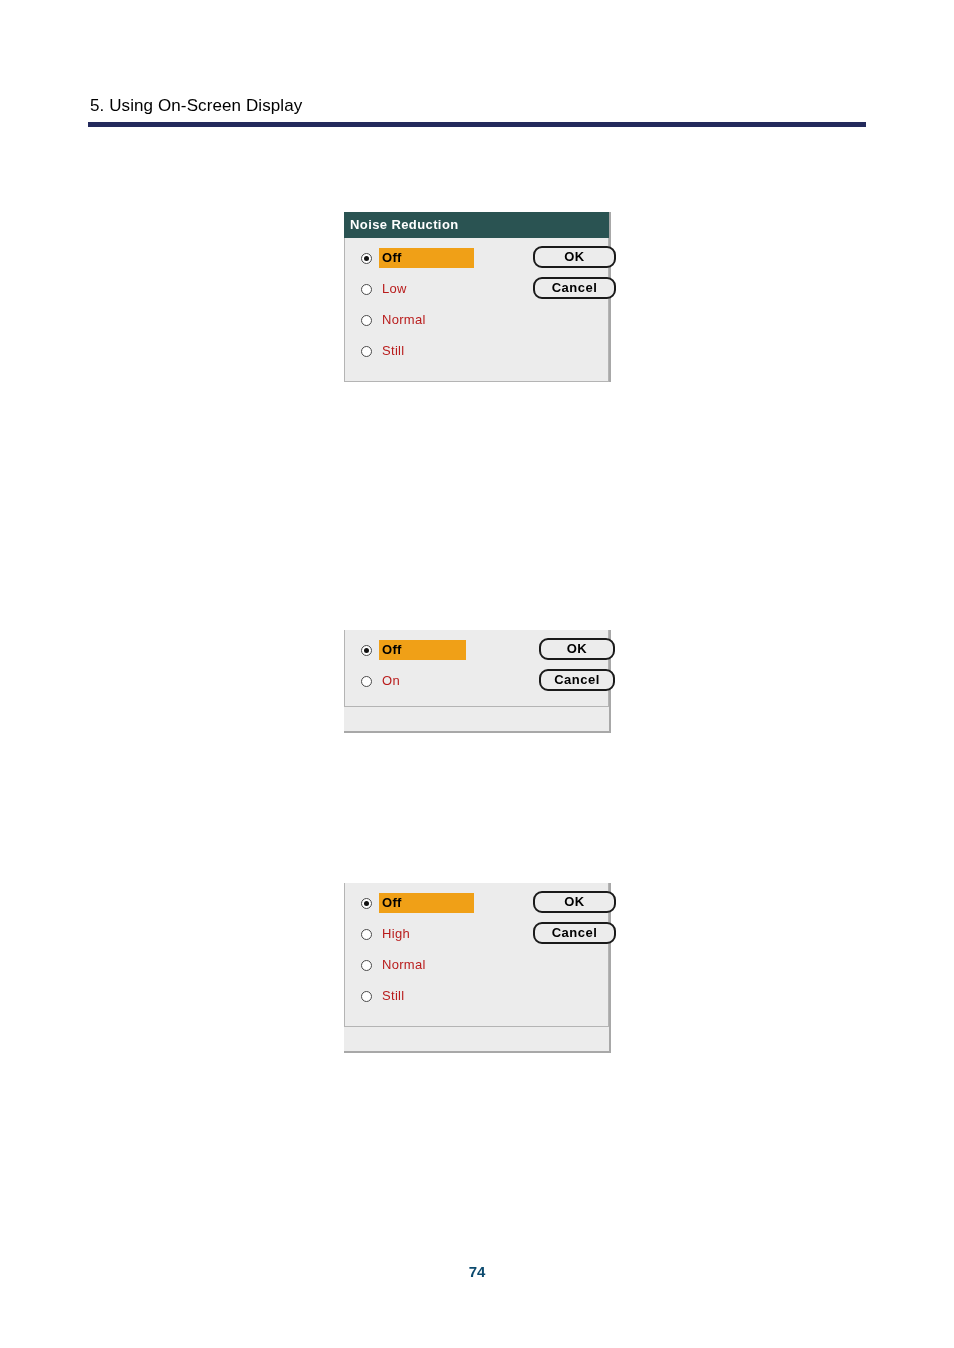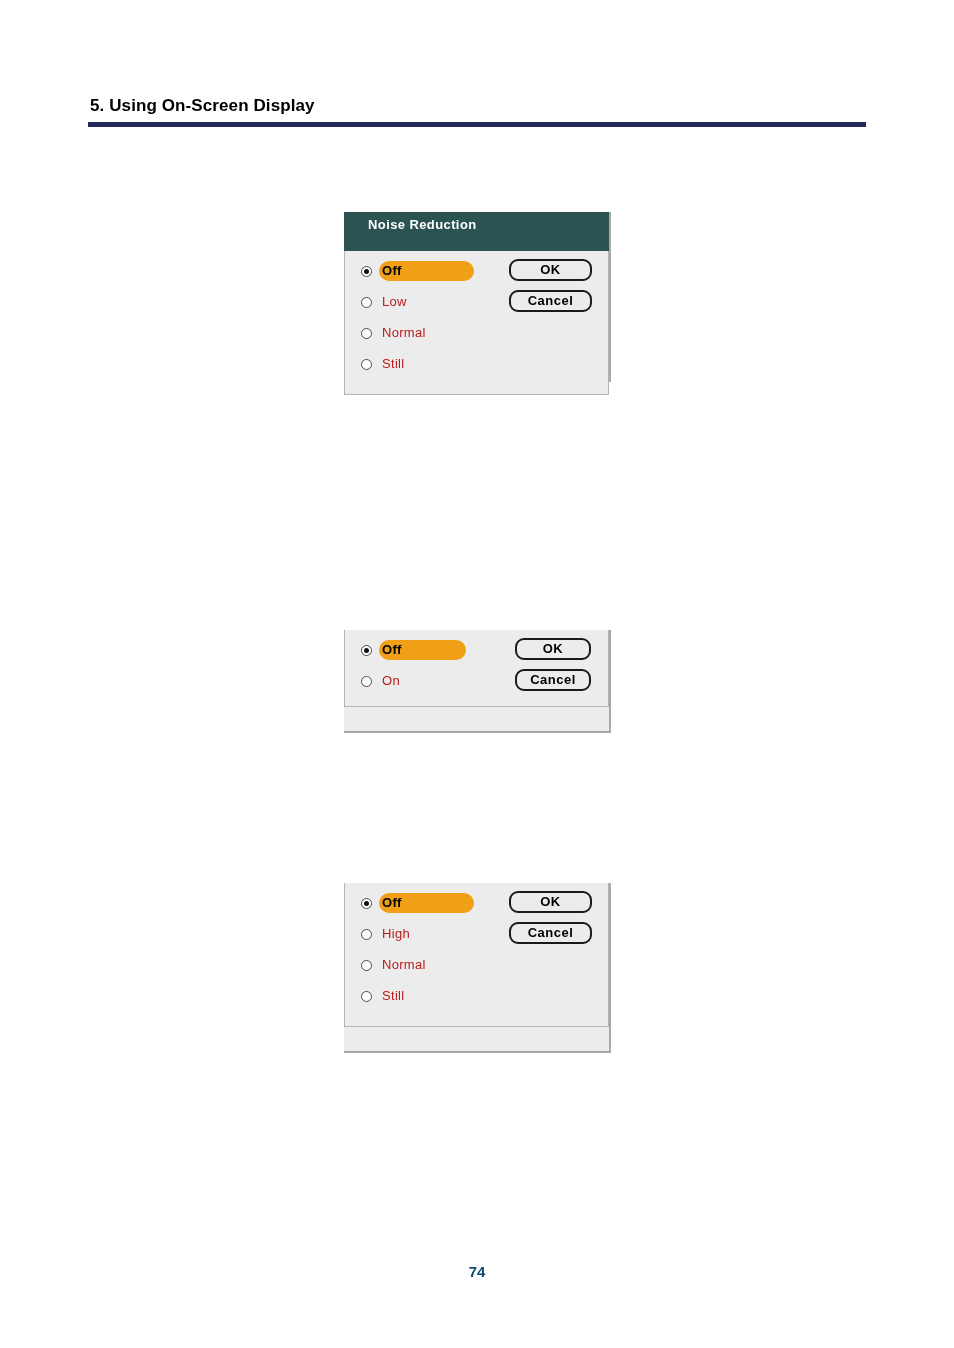--- a/index.html
+++ b/index.html
@@ -17,21 +17,21 @@
 
   
   .page-header {
     position: absolute;
     left: 88px;
     top: 96px;
     width: 778px;
   }
   .page-header-title {
     font-size: 17px;
-    font-weight: bold;
+    font-weight: normal;
     color: #000000;
     letter-spacing: 0.1px;
     line-height: 20px;
     margin: 0 0 6px 2px;
   }
   .page-header-rule {
     height: 5px;
     background: #232a5c;
     width: 778px;
   }
@@ -39,23 +39,23 @@
   
   .osd-dialog {
     position: absolute;
     background: #ececec;
     border-right: 2px solid #a8a8a8;
     border-bottom: 2px solid #a8a8a8;
     box-sizing: border-box;
   }
   .osd-titlebar {
     background: #2a5352;
-    height: 39px;
+    height: 26px;
     line-height: 26px;
-    padding-left: 24px;
+    padding-left: 6px;
     color: #ffffff;
     font-size: 13px;
     font-weight: bold;
     letter-spacing: 0.4px;
     box-sizing: border-box;
   }
   .osd-body {
     position: relative;
     border-left: 1px solid #b4b4b4;
     border-right: 1px solid #b4b4b4;
@@ -102,21 +102,20 @@
     color: #b91c1c;
     letter-spacing: 0.3px;
     line-height: 18px;
     padding: 1px 4px 1px 3px;
     white-space: nowrap;
   }
   .osd-option.selected .osd-option-label {
     background: #f0a017;
     font-weight: bold;
     color: #000000;
-    border-radius: 10px;
   }
 
   
   .osd-buttons {
     position: absolute;
     top: 8px;
   }
   .osd-button {
     border: 2px solid #1a1a1a;
     border-radius: 9px;
@@ -124,20 +123,21 @@
     color: #000000;
     font-size: 13px;
     font-weight: bold;
     letter-spacing: 0.5px;
     text-align: center;
     box-sizing: border-box;
     height: 22px;
     line-height: 18px;
     margin-bottom: 9px;
     cursor: pointer;
+    margin-left: 24px;
   }
 
   
   #dialog-noise-reduction {
     left: 344px;
     top: 212px;
     width: 267px;
     height: 170px;
   }
   #dialog-noise-reduction .osd-body { height: 144px; }

